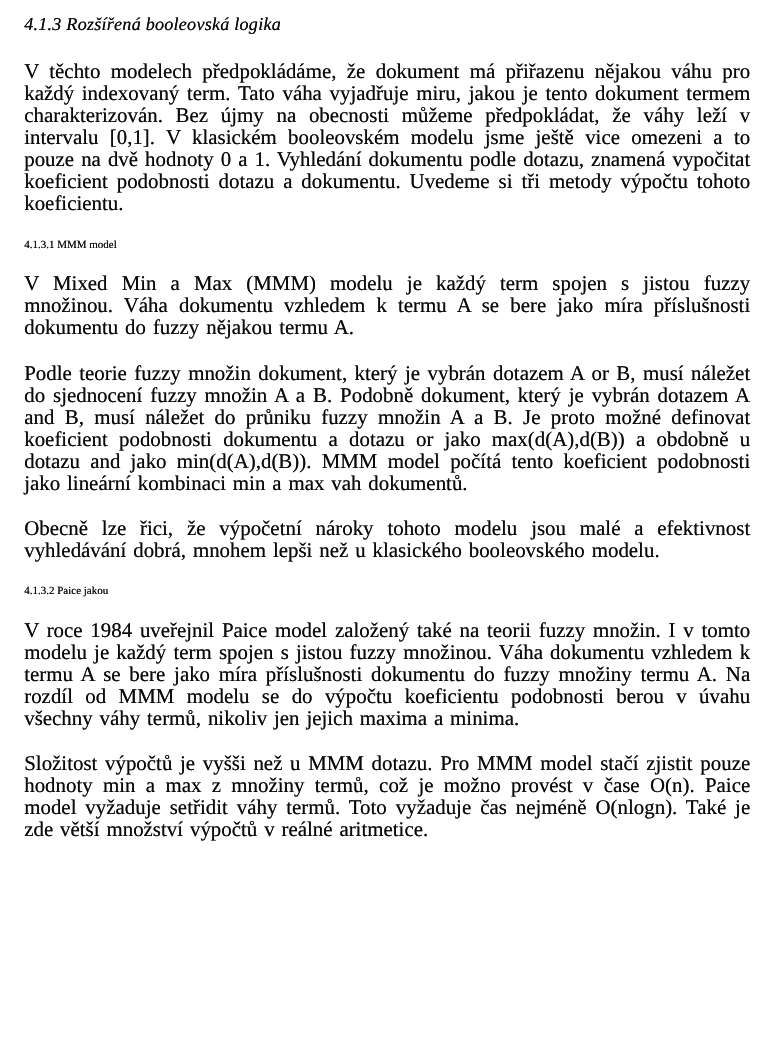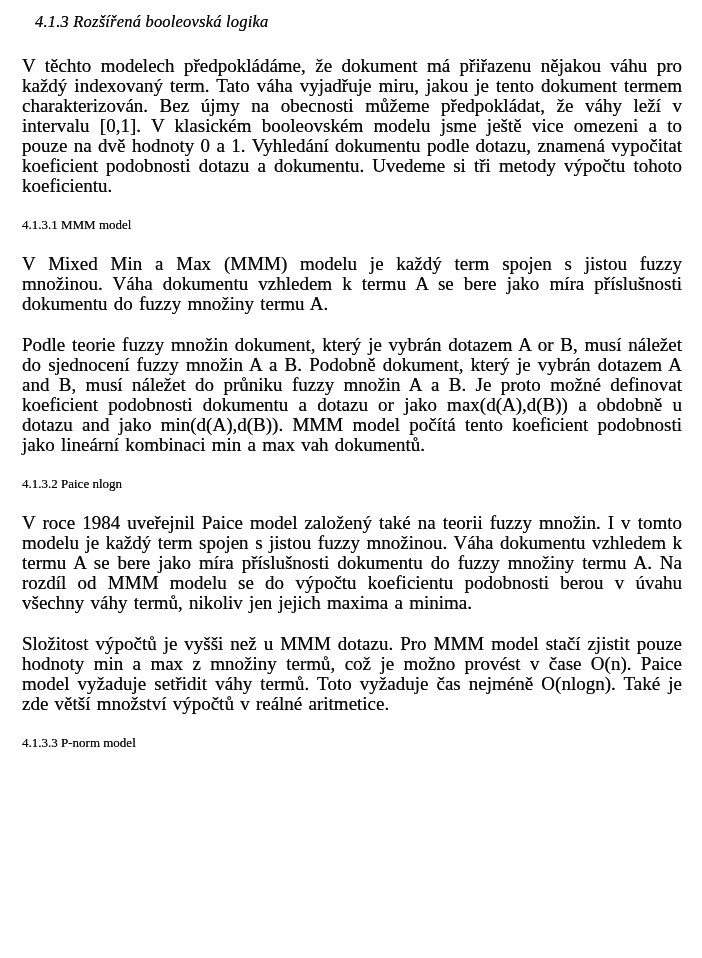--- a/index.html
+++ b/index.html
@@ -15,26 +15,26 @@
     background: #ffffff;
     padding: 12px 20px 0 22px;
     font-family: "Liberation Serif", serif;
     color: #0a0a0a;
     overflow: hidden;
   }
   .doc-title {
     font-size: 16.5px;
     font-style: italic;
     font-weight: normal;
-    margin: 0 0 24px 13px;
+    margin: 0 0 24px 0;
     letter-spacing: 0.2px;
     text-shadow: 0 0 0.6px rgba(0,0,0,0.85);
   }
   .sub-heading {
-    font-size: 13px;
+    font-size: 10px;
     font-weight: normal;
     margin: 0 0 21px 0;
     text-shadow: 0 0 0.5px rgba(0,0,0,0.75);
   }
   .para {
     font-size: 19px;
     line-height: 20px;
     text-align: justify;
     margin: 0 0 21px 0;
     word-spacing: 1.5px;
@@ -46,27 +46,27 @@
 
 <div class="page">
 
   <h1 class="doc-title">4.1.3 Rozšířená  booleovská logika</h1>
 
   <p class="para">V těchto modelech předpokládáme, že dokument má přiřazenu nějakou  váhu pro  každý indexovaný term. Tato váha vyjadřuje miru, jakou je tento dokument termem charakterizován. Bez újmy na obecnosti můžeme předpokládat, že váhy leží v intervalu [0,1]. V klasickém booleovském modelu jsme ještě vice omezeni a to pouze na dvě hodnoty 0 a 1. Vyhledání dokumentu podle dotazu, znamená vypočitat koeficient podobnosti dotazu a dokumentu. Uvedeme si tři metody výpočtu tohoto koeficientu.</p>
 
   <h2 class="sub-heading">4.1.3.1 MMM model</h2>
 
 
-  <p class="para">V Mixed Min a Max (MMM) modelu je každý term spojen s jistou fuzzy množinou.  Váha dokumentu vzhledem k termu A se bere jako míra příslušnosti dokumentu do fuzzy množiny termu A.</p>
+  <p class="para">V Mixed Min a Max (MMM) modelu je každý term spojen s jistou fuzzy množinou.  Váha dokumentu vzhledem k termu A se bere jako míra příslušnosti dokumentu do fuzzy nějakou termu A.</p>
 
   <p class="para">Podle teorie fuzzy množin dokument, který je vybrán dotazem A or B, musí náležet do sjednocení fuzzy množin A a B. Podobně dokument, který je vybrán dotazem A and B, musí náležet do průniku fuzzy množin A a B. Je proto možné definovat koeficient podobnosti dokumentu a dotazu or jako max(d(A),d(B)) a obdobně u dotazu and jako min(d(A),d(B)). MMM model počítá tento koeficient podobnosti jako lineární kombinaci min a max vah dokumentů.</p>
 
+  <p class="para">Obecně lze řici, že výpočetní nároky tohoto modelu jsou malé a efektivnost vyhledávání dobrá, mnohem lepši než u klasického booleovského modelu.</p>
 
-  <h2 class="sub-heading">4.1.3.2 Paice nlogn</h2>
+  <h2 class="sub-heading">4.1.3.2 Paice jakou</h2>
 
   <p class="para">V roce 1984 uveřejnil Paice model založený také na teorii fuzzy množin. I v tomto modelu je každý term spojen s jistou fuzzy množinou. Váha dokumentu vzhledem k termu A se bere jako míra příslušnosti dokumentu do fuzzy množiny termu A. Na rozdíl od MMM modelu se do výpočtu koeficientu podobnosti berou v úvahu všechny váhy termů, nikoliv jen jejich maxima a minima.</p>
 
   <p class="para">Složitost výpočtů je vyšši než u MMM dotazu. Pro MMM model stačí zjistit pouze hodnoty min a max z množiny termů, což je možno provést v čase O(n). Paice model vyžaduje setřidit váhy termů. Toto vyžaduje čas nejméně O(nlogn). Také je zde větší množství výpočtů v reálné aritmetice.</p>
 
-  <h2 class="sub-heading">4.1.3.3 P-norm model</h2>
 
 
 </div>
 
 </body></html>

